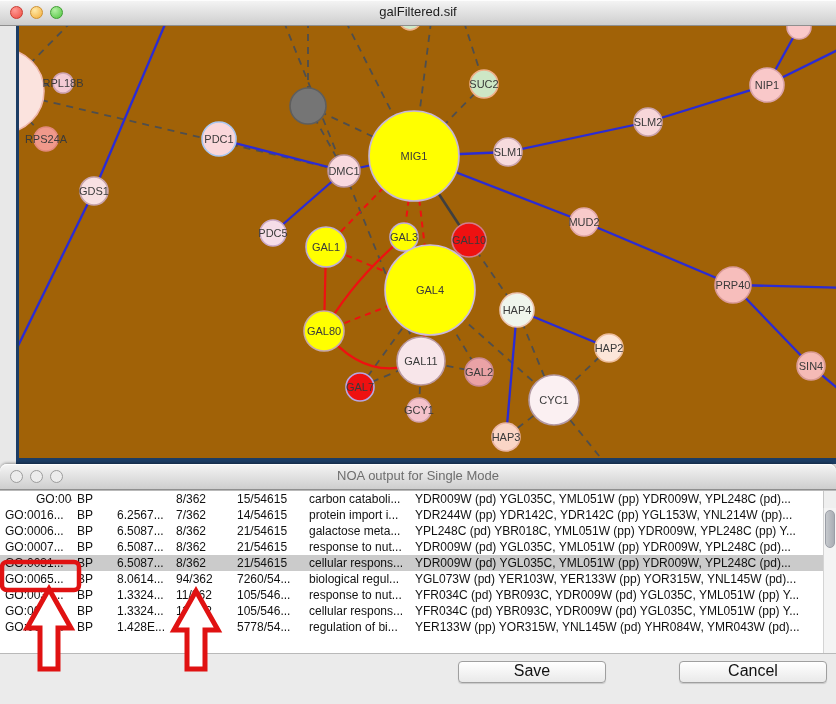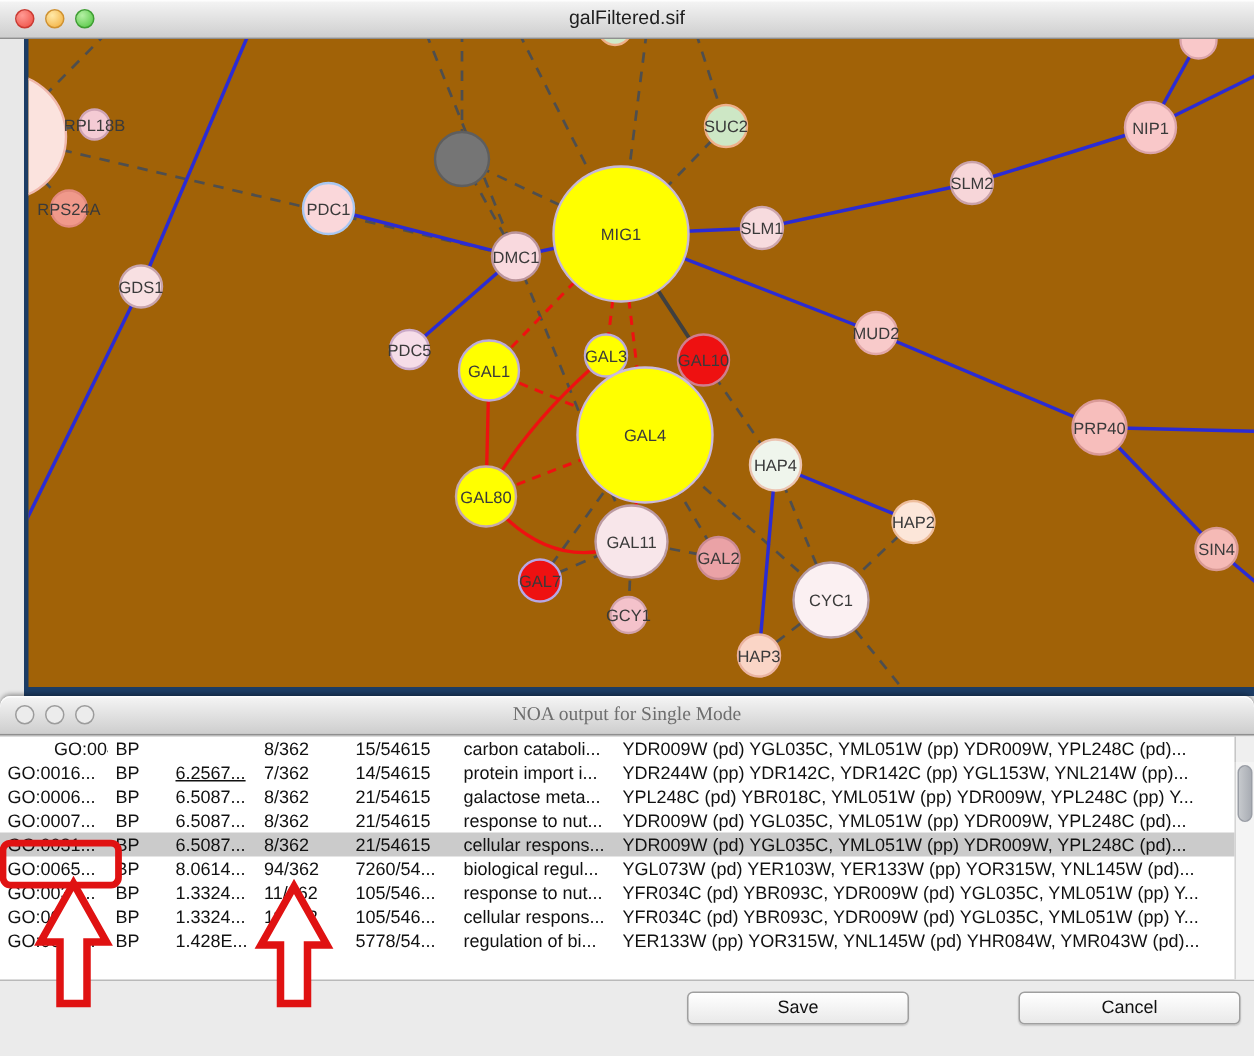--- a/index.html
+++ b/index.html
@@ -21,21 +21,21 @@
   .light.green{background:radial-gradient(circle at 35% 30%,#b4f0a4,#4fc43e);border:1px solid #3e9e32;}
   .light.hollow{background:#ececec;border:1px solid #9c9c9c;}
   #graph-frame{position:absolute;left:16px;top:26px;width:836px;height:438px;box-sizing:border-box;
     border-left:3px solid #1c3c64;border-right:3px solid #1c3c64;border-bottom:6px solid #1c3c64;
     background:#a16207;}
   #graph-frame svg{display:block;}
 
   
   #win2{position:absolute;left:0;top:464px;width:836px;height:240px;background:#ebebeb;
     border-radius:7px 7px 0 0;box-shadow:0 -1px 3px rgba(0,0,0,.35);}
-  #win2 .titlebar{border-radius:7px 7px 0 0;height:25px;font-family:Liberation Serif, serif;}
+  #win2 .titlebar{border-radius:7px 7px 0 0;height:25px;}
   #win2 .title{color:#6e6e6e;}
 
   
   #table{position:absolute;left:0;top:26px;width:836px;height:162px;background:#ffffff;
     border-top:1px solid #b9b9b9;border-bottom:1px solid #b9b9b9;font-size:12px;color:#111;}
   #thead{display:flex;height:17px;background:linear-gradient(#f6f6f6,#e3e3e3);
     border-bottom:1px solid #bcbcbc;}
   .hcell{box-sizing:border-box;border-right:1px solid #c6c6c6;text-align:center;
     font-size:12px;color:#222;line-height:16px;overflow:hidden;white-space:nowrap;}
   #tbody .trow{display:flex;height:16px;line-height:16px;white-space:nowrap;}
@@ -45,21 +45,21 @@
   #vscroll{position:absolute;right:0;top:17px;width:13px;height:145px;background:#f4f4f4;
     border-left:1px solid #d4d4d4;box-sizing:border-box;}
   #vthumb{position:absolute;left:1px;top:2px;width:10px;height:38px;border-radius:6px;
     background:linear-gradient(90deg,#c6c9cd,#a9adb4);border:1px solid #9a9ea6;box-sizing:border-box;}
   #hcorner{position:absolute;right:0;top:0;width:13px;height:17px;background:#efefef;
     border-left:1px solid #c6c6c6;box-sizing:border-box;}
 
   
   .dlg-btn{position:absolute;top:197px;height:20px;width:146px;border-radius:4px;
     background:linear-gradient(#ffffff,#e9e9e9);border:1px solid #9f9f9f;
-    font-size:12px;color:#111;text-align:center;line-height:18px;
+    font-size:16px;color:#111;text-align:center;line-height:18px;
     box-shadow:0 1px 1px rgba(0,0,0,.15);}
   #btn-save{left:458px;}
   #btn-cancel{left:679px;}
 
   
   #overlay{position:absolute;left:0;top:0;width:836px;height:704px;pointer-events:none;z-index:60;}
 
   .glabel{font-size:11px;fill:#3a3a3a;}
 </style>
 </head>
@@ -210,21 +210,21 @@
             <span class="tcell" style="width: 40px;">BP</span>
             <span class="tcell" style="width: 59px; margin-top: 24px;">2.1308...</span>
             <span class="tcell" style="width: 61px;">8/362</span>
             <span class="tcell" style="width: 72px;">15/54615</span>
             <span class="tcell" style="width: 106px;">carbon cataboli...</span>
             <span class="tcell" style="width: 413px;">YDR009W (pd) YGL035C, YML051W (pp) YDR009W, YPL248C (pd)...</span>
           </div>
           <div class="trow">
             <span class="tcell" style="width: 72px;">GO:0016...</span>
             <span class="tcell" style="width: 40px;">BP</span>
-            <span class="tcell" style="width: 59px; text-decoration: underline;">6.2567...</span>
+            <span class="tcell" style="width: 59px;">6.2567...</span>
             <span class="tcell" style="width: 61px;">7/362</span>
             <span class="tcell" style="width: 72px;">14/54615</span>
             <span class="tcell" style="width: 106px;">protein import i...</span>
             <span class="tcell" style="width: 413px;">YDR244W (pp) YDR142C, YDR142C (pp) YGL153W, YNL214W (pp)...</span>
           </div>
           <div class="trow">
             <span class="tcell" style="width: 72px;">GO:0006...</span>
             <span class="tcell" style="width: 40px;">BP</span>
             <span class="tcell" style="width: 59px;">6.5087...</span>
             <span class="tcell" style="width: 61px;">8/362</span>

